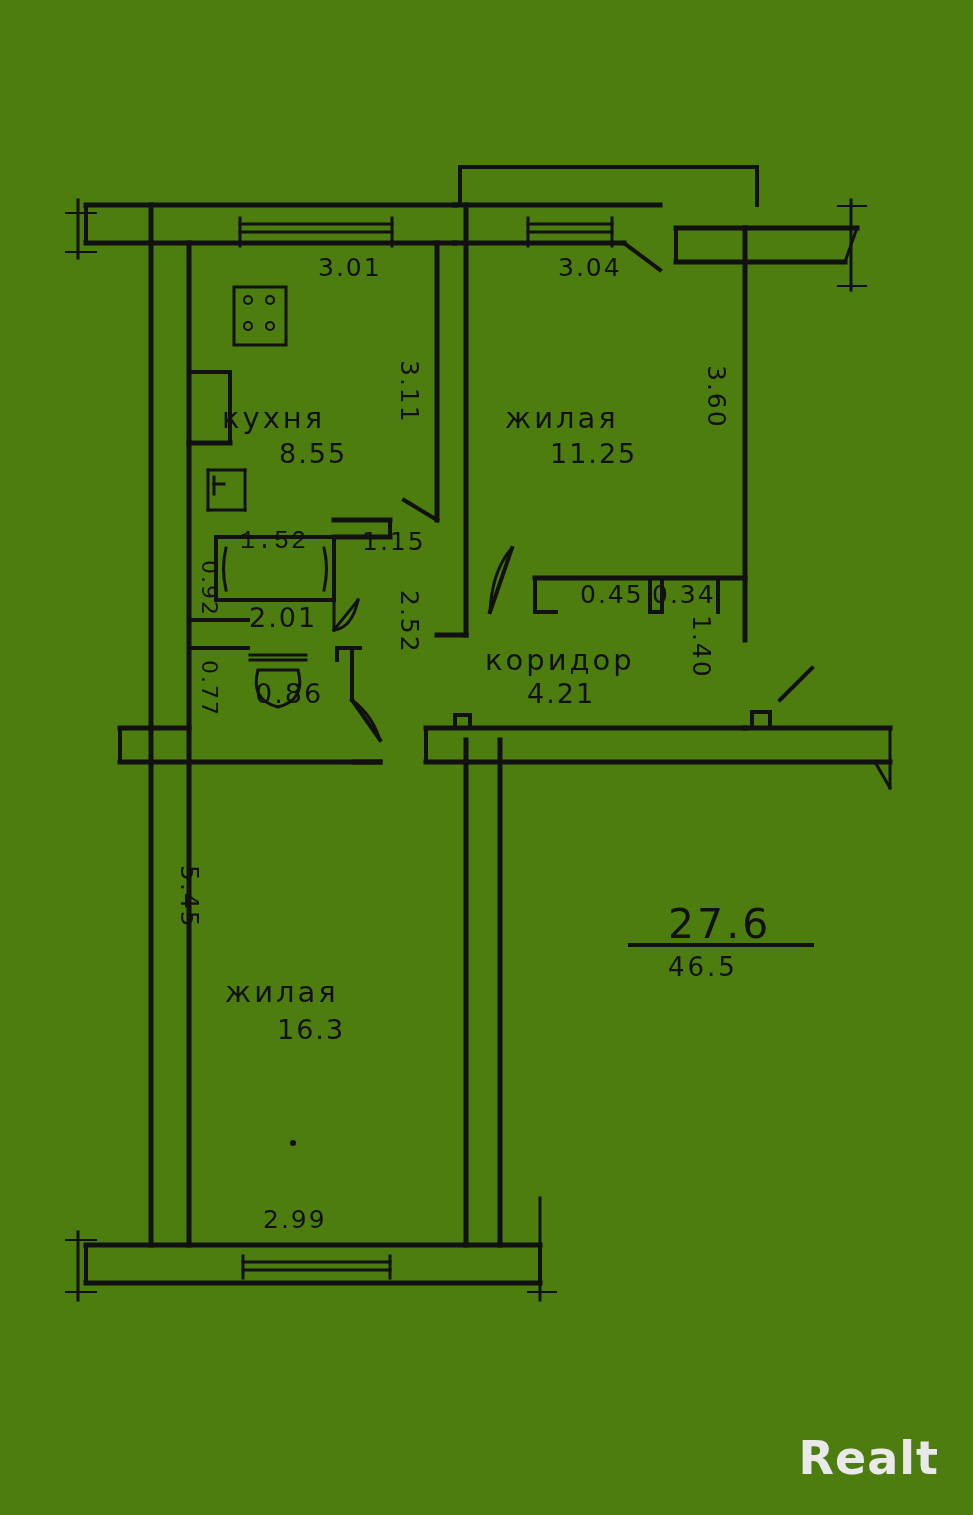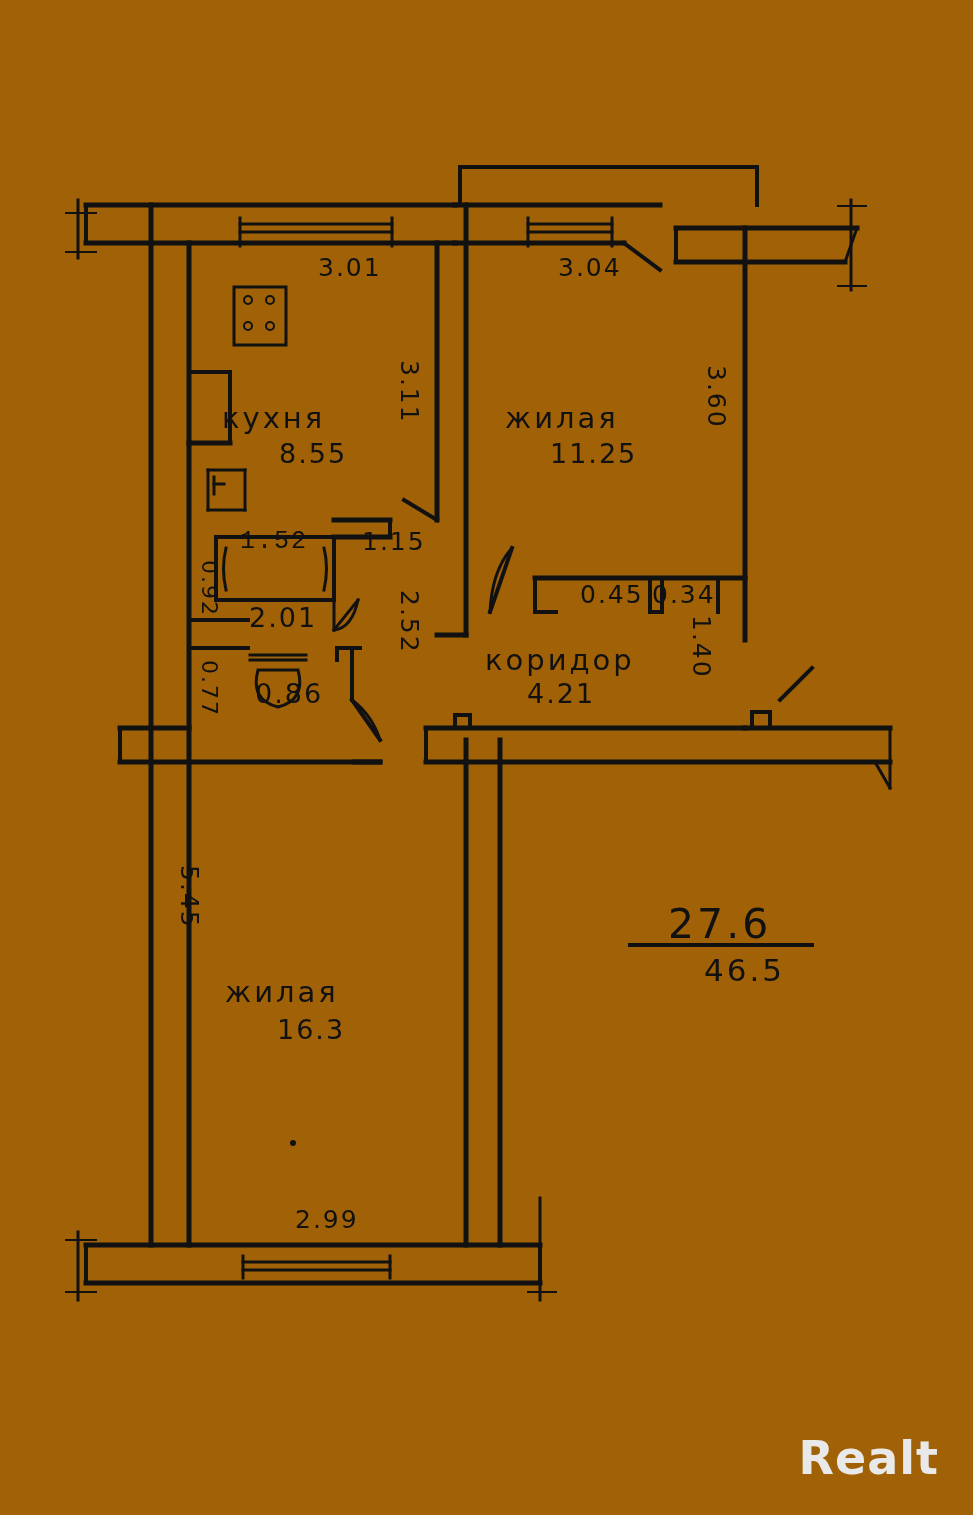--- a/index.html
+++ b/index.html
@@ -7,21 +7,21 @@
     padding: 0;
     background: #ffffff;
   }
   body {
     font-family: "Liberation Sans", sans-serif;
   }
   #sheet {
     position: relative;
     width: 973px;
     height: 1515px;
-    background: #a16207;
+    background: #4d7c0f;
     overflow: hidden;
   }
   #plan-svg {
     position: absolute;
     left: 0;
     top: 0;
     width: 973px;
     height: 1515px;
   }
   .lbl {
@@ -47,23 +47,22 @@
   .room-area {
     font-size: 27px;
     letter-spacing: 2px;
     text-align: center;
   }
   .tot-top {
     font-size: 41px;
     letter-spacing: 3px;
   }
   .tot-bot {
-    font-size: 31px;
+    font-size: 26px;
     letter-spacing: 3px;
-    margin-left: 36px;
   }
   .watermark {
     position: absolute;
     right: 34px;
     bottom: 30px;
     font-size: 46px;
     font-weight: bold;
     font-family: "DejaVu Sans", sans-serif;
     color: #e9e9e9;
     letter-spacing: 1px;
@@ -251,20 +250,20 @@
   <div class="lbl room-name" style="left:485px; top:643px;">коридор</div>
   <div class="lbl room-area" style="left:527px; top:678px;">4.21</div>
 
   <div class="lbl room-area" style="left:249px; top:602px;">2.01</div>
   <div class="lbl room-area" style="left:255px; top:678px;">0.86</div>
 
   <div class="lbl dim" style="left:240px; top:527px;font-family:Liberation Mono, monospace;">1.52</div>
   <div class="lbl dim" style="left:362px; top:527px;">1.15</div>
   <div class="lbl dim" style="left:580px; top:580px;">0.45</div>
   <div class="lbl dim" style="left:652px; top:580px;">0.34</div>
-  <div class="lbl dim" style="left:263px; top:1205px;margin-left:32px;">2.99</div>
+  <div class="lbl dim" style="left:263px; top:1205px;">2.99</div>
 
   <div class="lbl tot-top" style="left:668px; top:900px;">27.6</div>
   <div class="lbl tot-bot" style="left:668px; top:952px;">46.5</div>
 
   <div class="watermark">Realt</div>
 
 </div>
 
 </body></html>

